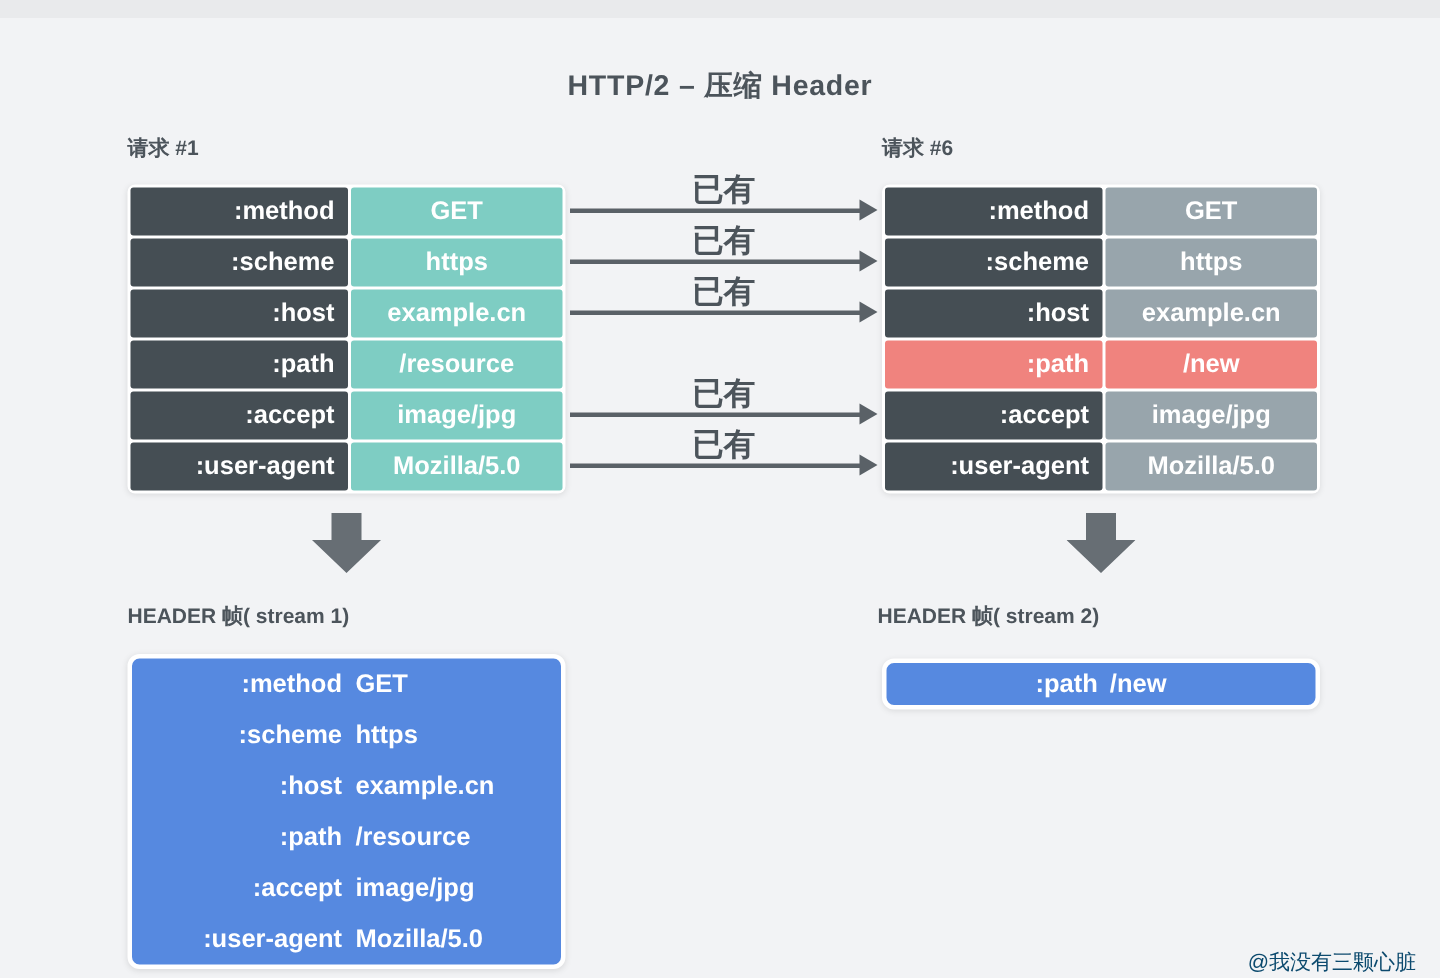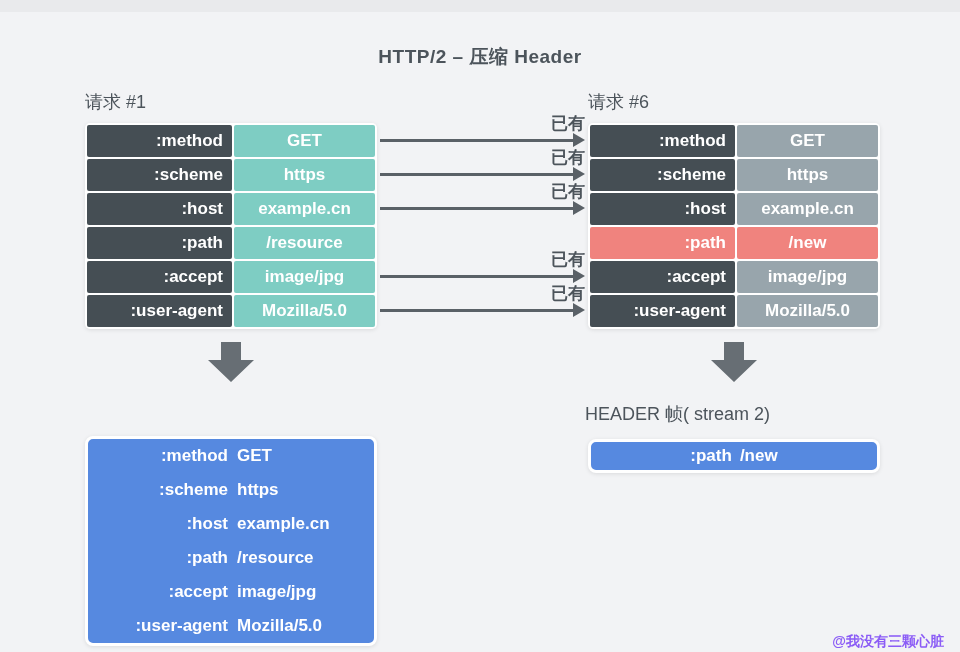--- a/index.html
+++ b/index.html
@@ -3,55 +3,55 @@
 <meta charset="utf-8">
 <style>
   * { margin:0; padding:0; box-sizing:border-box; }
   html,body { background:#e9eaec; }
   body { font-family:"Liberation Sans","DejaVu Sans",sans-serif; }
   .canvas { position:relative; width:960px; height:652px; background:#f2f3f5; overflow:hidden; margin:12px auto; }
 
   .title { position:absolute; top:32px; left:0; width:100%; text-align:center;
            font-size:19px; font-weight:bold; color:#4c545b; letter-spacing:.5px; }
 
-  .section-label { position:absolute; font-size:18px; font-weight:normal; color:#4c545b; }
+  .section-label { position:absolute; font-size:14px; font-weight:bold; color:#4c545b; }
 
   .hdr-table { position:absolute; width:292px; background:#ffffff; padding:2px;
                border-radius:5px; display:flex; flex-direction:column; gap:2px;
                box-shadow:0 1px 4px rgba(0,0,0,.10); }
   .hdr-row { display:flex; gap:2px; height:32px; }
   .cell { display:flex; align-items:center; color:#ffffff; font-size:17px;
           font-weight:bold; border-radius:2px; }
   .cell.key { width:145px; justify-content:flex-end; padding-right:9px; background:#454e54; }
   .cell.val { width:141px; justify-content:center; }
   .val-teal { background:#7ecdc3; }
   .val-gray { background:#98a5ac; }
   .row-red .cell.key, .row-red .cell.val { background:#f0837e; }
 
   .harrow { position:absolute; left:380px; width:205px; height:0; }
   .harrow .line { position:absolute; left:0; right:9px; top:-2px; height:3px; background:#5a6167; }
   .harrow .head { position:absolute; right:0; top:-8px; width:0; height:0;
                   border-left:12px solid #5a6167;
                   border-top:7px solid transparent; border-bottom:7px solid transparent; }
-  .harrow .lbl { position:absolute; left:0; right:0; top:-29px; text-align:right;
-                 font-size:17px; font-weight:bold; color:#4c545b; }
+  .harrow .lbl { position:absolute; left:0; right:0; top:-29px; text-align:center;
+                 font-size:21px; font-weight:bold; color:#4c545b; }
 
   .down-arrow { position:absolute; width:46px; height:40px; }
 
   .frame-box { position:absolute; background:#5689e0; border:3px solid #ffffff;
                border-radius:8px; color:#ffffff; font-weight:bold; font-size:17px;
                box-shadow:0 1px 4px rgba(0,0,0,.10); }
   .frame-box .frow { display:flex; height:34px; align-items:center; }
   .frame-box .fkey { width:140px; text-align:right; }
   .frame-box .fval { margin-left:9px; }
   .frame-single { display:flex; align-items:center; justify-content:center; }
   .frame-single .fkey2 { margin-right:8px; }
 
   .watermark { position:absolute; right:16px; top:621px; font-size:14px;
-               font-weight:bold; color:#8b5cf6; }
+               font-weight:normal; color:#0c4a6e; }
 </style>
 </head>
 <body>
 
 <div class="canvas">
 
   <div class="title">HTTP/2 – 压缩 Header</div>
 
   <div class="section-label" style="left:85px; top:78px;">请求 #1</div>
   <div class="hdr-table" style="left:85px; top:111px;">
@@ -135,20 +135,21 @@
     <div class="head"></div>
   </div>
 
   <svg class="down-arrow" style="left:208px; top:330px;" viewBox="0 0 46 40">
     <path d="M13 0 H33 V18 H46 L23 40 L0 18 H13 Z" fill="#676e74"></path>
   </svg>
   <svg class="down-arrow" style="left:711px; top:330px;" viewBox="0 0 46 40">
     <path d="M13 0 H33 V18 H46 L23 40 L0 18 H13 Z" fill="#676e74"></path>
   </svg>
 
+  <div class="section-label" style="left:85px; top:390px;">HEADER 帧( stream 1)</div>
   <div class="frame-box" style="left:85px; top:424px; width:292px; height:210px;">
     <div class="frow">
       <div class="fkey">:method</div>
       <div class="fval">GET</div>
     </div>
     <div class="frow">
       <div class="fkey">:scheme</div>
       <div class="fval">https</div>
     </div>
     <div class="frow">

